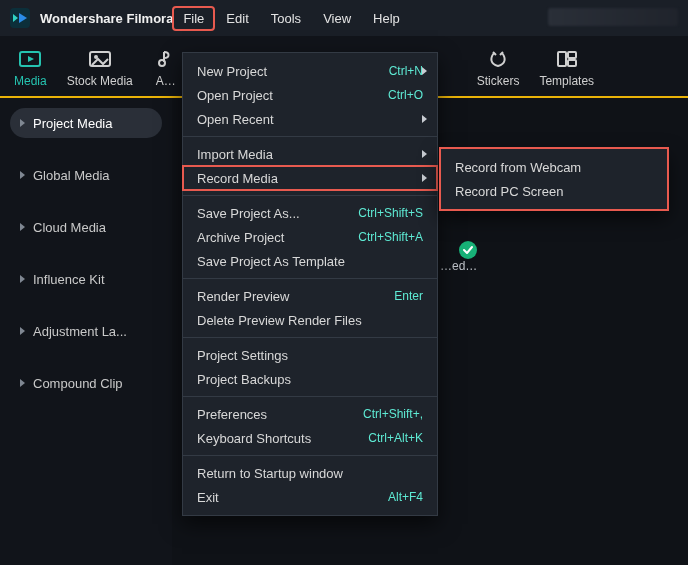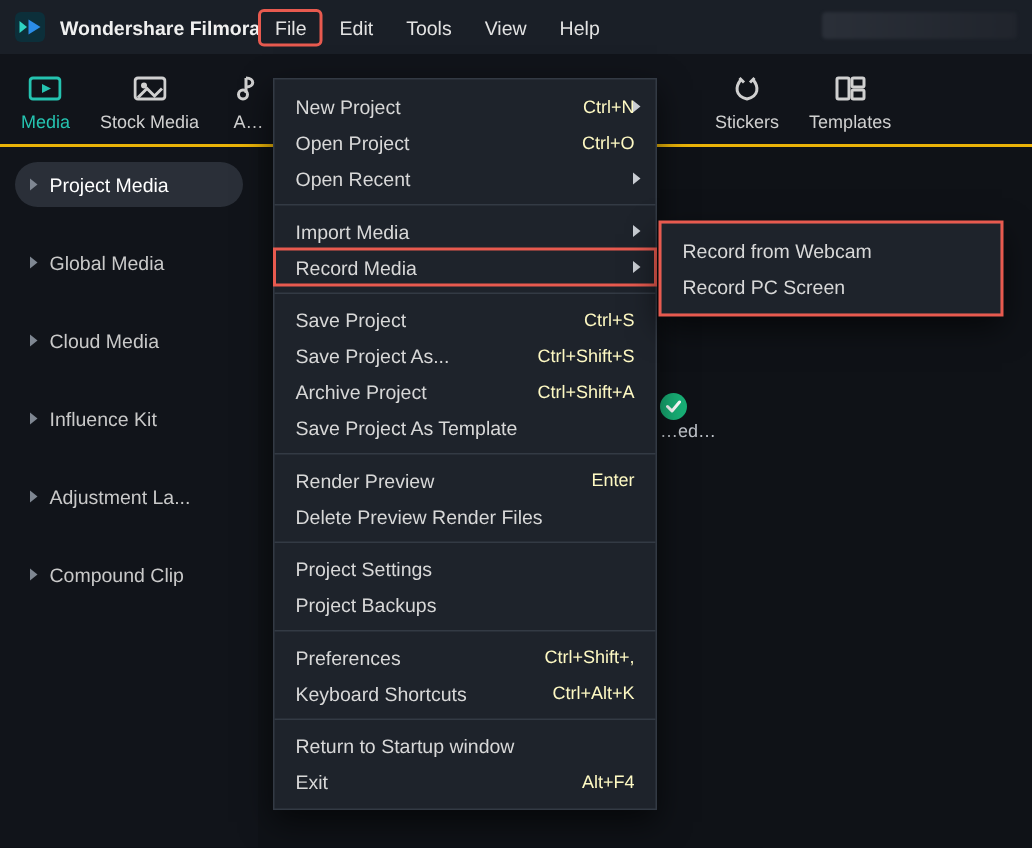--- a/index.html
+++ b/index.html
@@ -18,33 +18,33 @@
   .tbtn { display:flex; flex-direction:column; align-items:center; gap:4px; color:#d0d0d0; font-size:12px; }
   .tbtn.active { color: #25c3b0; }
   .tb-ic { width:26px; height:22px; display:flex; align-items:center; justify-content:center; }
   
   .body { position: relative; display:flex; height: calc(565px - 36px - 62px); }
   .sidebar { width: 172px; padding: 10px 10px; display:flex; flex-direction:column; gap:22px; background:#11141a; }
   .side-item { display:flex; align-items:center; height:30px; padding:0 10px; gap:8px; border-radius:15px; color:#c9c9c9; font-size:13px; }
   .side-item.selected { background:#2a2f38; color:#fff; }
   .tri { width:0; height:0; border-top:4px solid transparent; border-bottom:4px solid transparent; border-left:5px solid #7f8792; }
   .canvas { flex:1; position:relative; background:#0f1217; }
-  .badge-wrap { position:absolute; left:268px; top:164px; display:flex; flex-direction:column; align-items:flex-start; color:#bfc3c9; font-size:12px; }
+  .badge-wrap { position:absolute; left:268px; top:143px; display:flex; flex-direction:column; align-items:flex-end; color:#bfc3c9; font-size:12px; }
   .badge { width:18px; height:18px; border-radius:50%; background:#18b177; display:flex; align-items:center; justify-content:center; }
   .badge svg { display:block; }
   
   .dropdown, .submenu {
     position: absolute; background:#1e232b; border:1px solid #333a44; box-shadow: 0 8px 20px rgba(0,0,0,0.6);
     padding: 6px 0; z-index: 50;
   }
   .dropdown { left:182px; top:52px; width:256px; }
   .submenu { left:440px; top:148px; width:228px; outline:2px solid #e85a4f; outline-offset:-1px; }
   .drop-row { display:flex; align-items:center; justify-content:space-between; height:24px; padding:0 14px; color:#d8d8d8; font-size:13px; position:relative; }
   .drop-row.highlight { outline:2px solid #e85a4f; outline-offset:-1px; }
-  .drop-row .shortcut { color:#fef9c3; font-size:12px; }
+  .drop-row .shortcut { color:#5eead4; font-size:12px; }
   .drop-row .arrow { position:absolute; right:10px; width:0; height:0; border-top:4px solid transparent; border-bottom:4px solid transparent; border-left:5px solid #c8ccd2; }
   .sep { height:1px; margin:5px 0; background:#333a44; }
 </style>
 </head>
 <body>
 
 <div class="app">
 
   <div class="menubar">
     <div class="logo">
@@ -174,24 +174,20 @@
       <div class="drop-row">
         <span>Import Media</span>
         <span class="arrow"></span>
       </div>
       <div class="drop-row highlight">
         <span>Record Media</span>
         <span class="arrow"></span>
       </div>
       <div class="sep"></div>
       <div class="drop-row">
-        <span>Save Project</span>
-        <span class="shortcut">Ctrl+S</span>
-      </div>
-      <div class="drop-row">
         <span>Save Project As...</span>
         <span class="shortcut">Ctrl+Shift+S</span>
       </div>
       <div class="drop-row">
         <span>Archive Project</span>
         <span class="shortcut">Ctrl+Shift+A</span>
       </div>
       <div class="drop-row">
         <span>Save Project As Template</span>
       </div>

